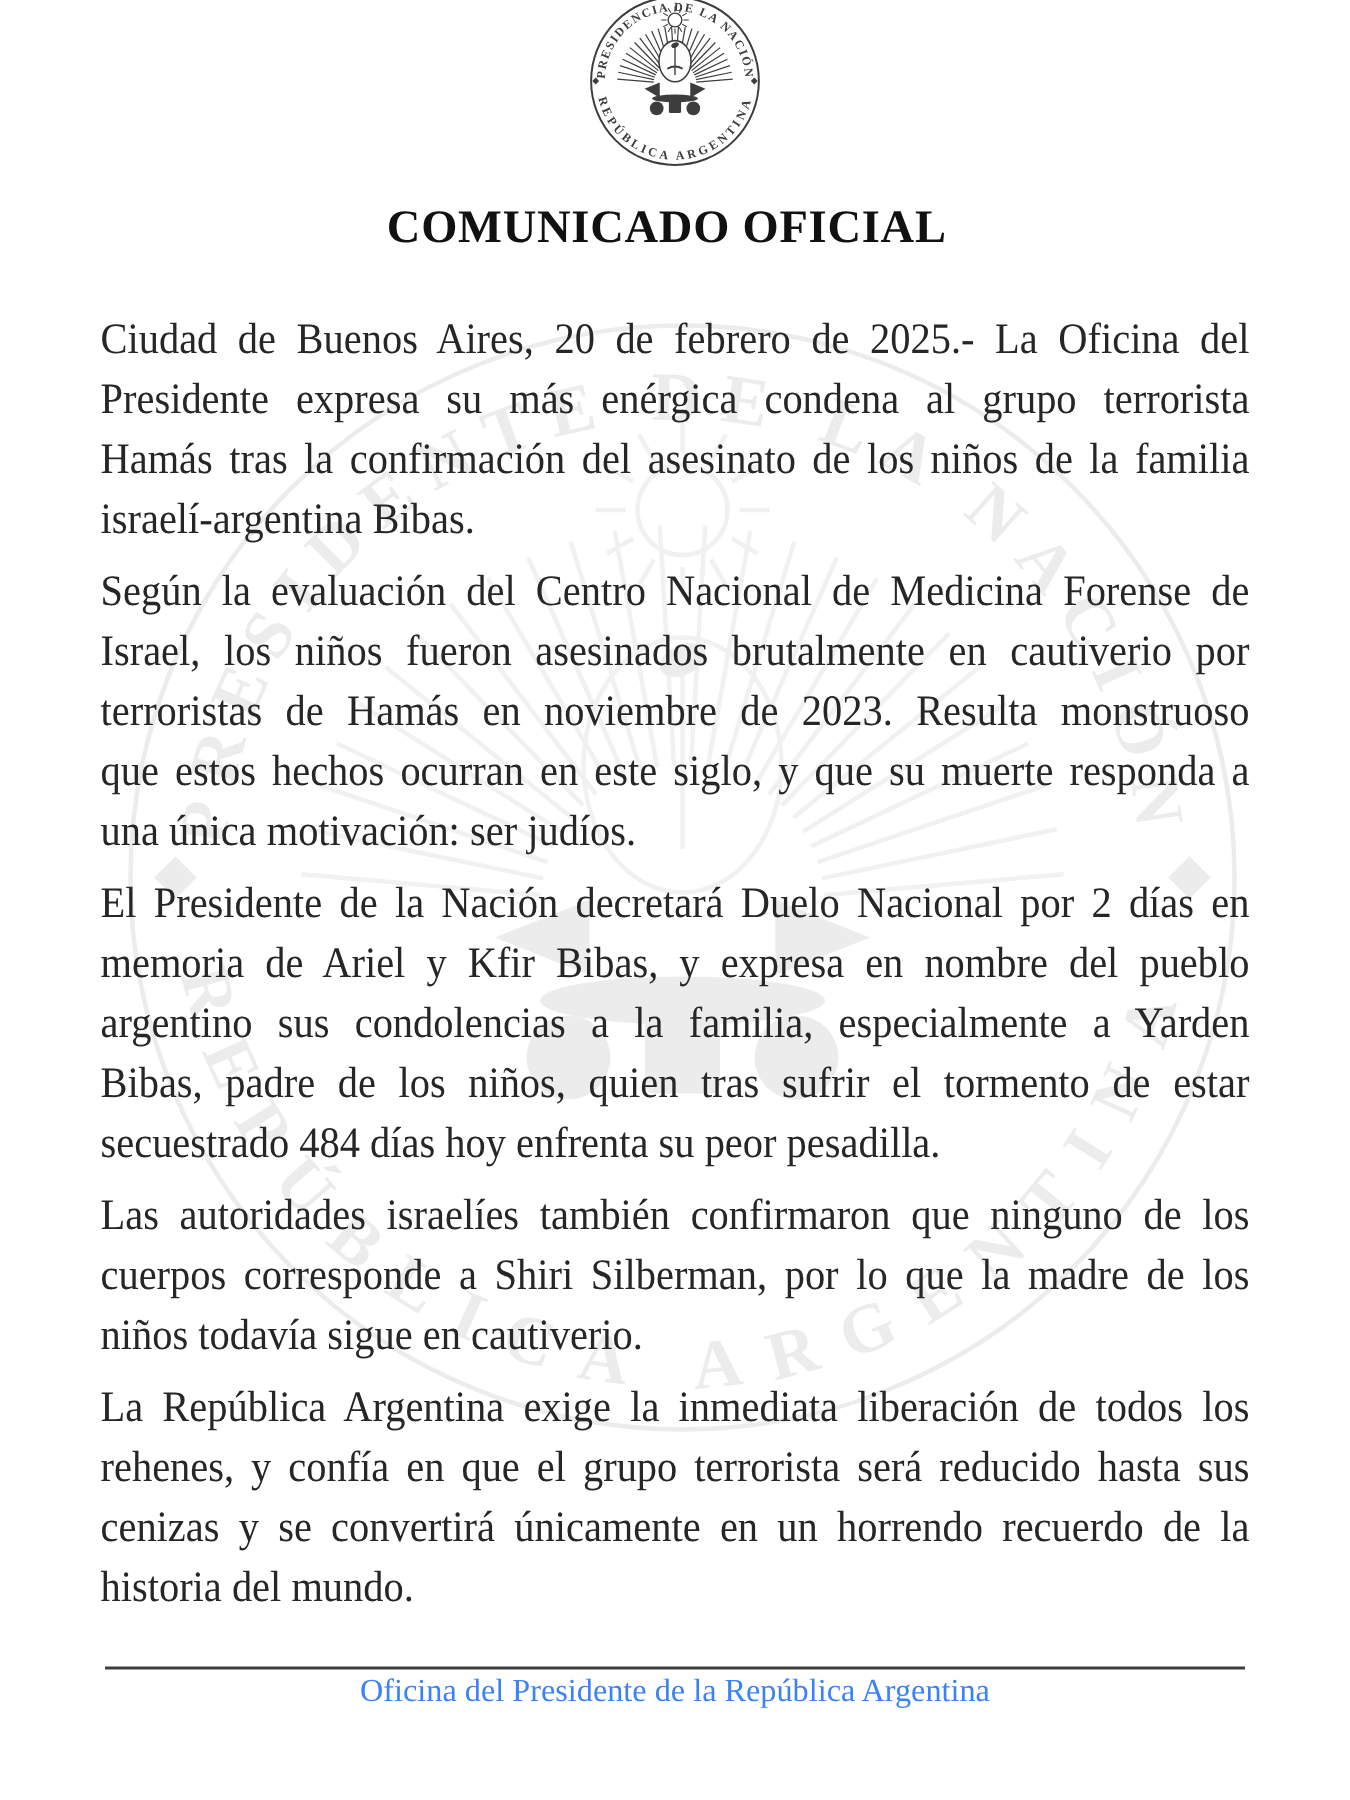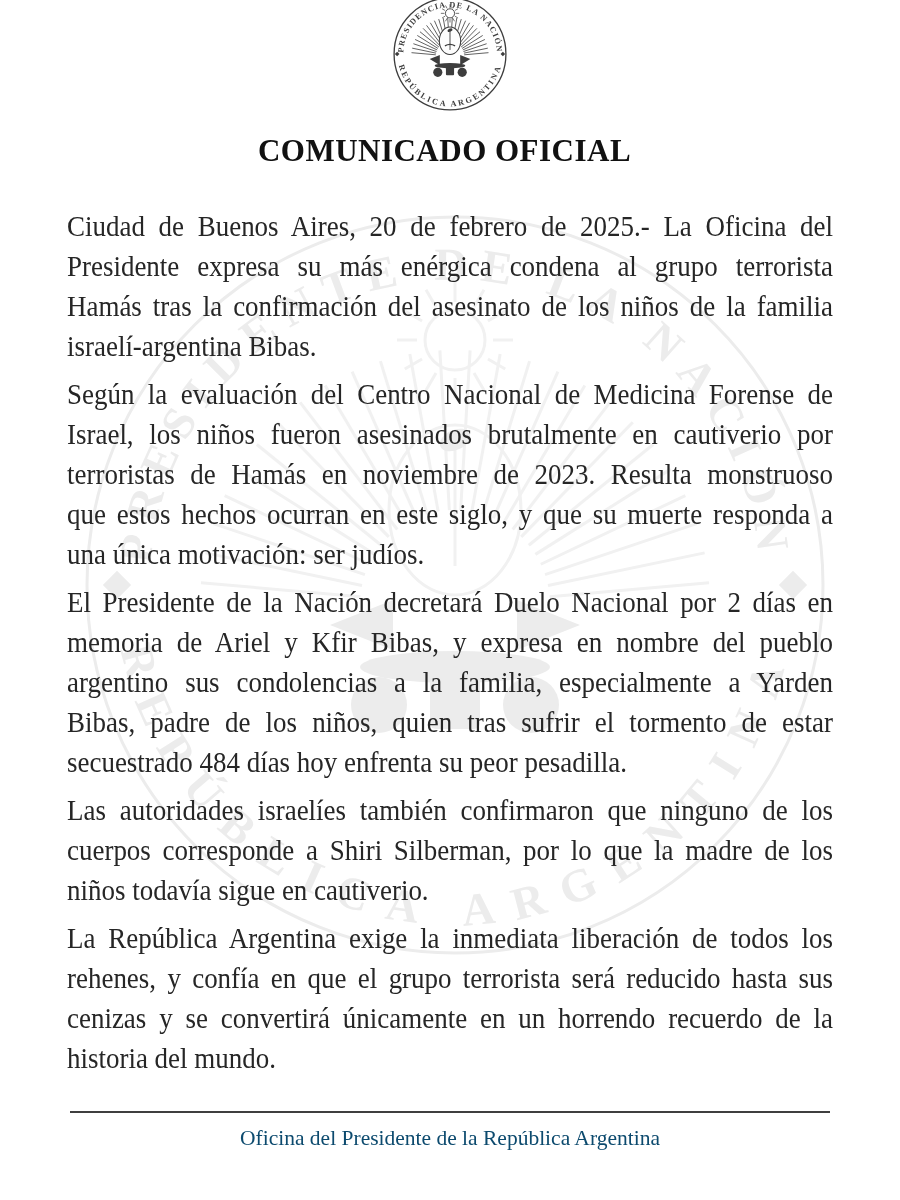--- a/index.html
+++ b/index.html
@@ -49,22 +49,22 @@
   .para{margin:0 0 8px 0;}
   .line{text-align:justify;text-align-last:justify;white-space:normal;}
   .line.pl{text-align-last:left;}
   
   .footer-rule{
     position:relative;z-index:1;
     margin:33px 70px 0 70px;border:none;
     border-top:2px solid var(--rule,#3f3f3f);height:0;
   }
   .footer-text{
-    position:relative;z-index:1;margin-top:13px;
-    text-align:center;font-size:21.5px;color:#0c4a6e;
+    position:relative;z-index:1;margin-top:2px;
+    text-align:center;font-size:21.5px;color:#3b82f6;
   }
 </style>
 </head>
 <body style="--text: #262626; --seal: #3d3d3d; --watermark: #ececec; --watermark_light: #f1f1f1; --rule: #3f3f3f;">
 
 <div class="page">
 
   <svg class="watermark" viewBox="0 0 760 760" aria-hidden="true">
     <defs>
       <path id="wmTop" d="M 75,380 A 305,305 0 0 1 685,380"></path>

